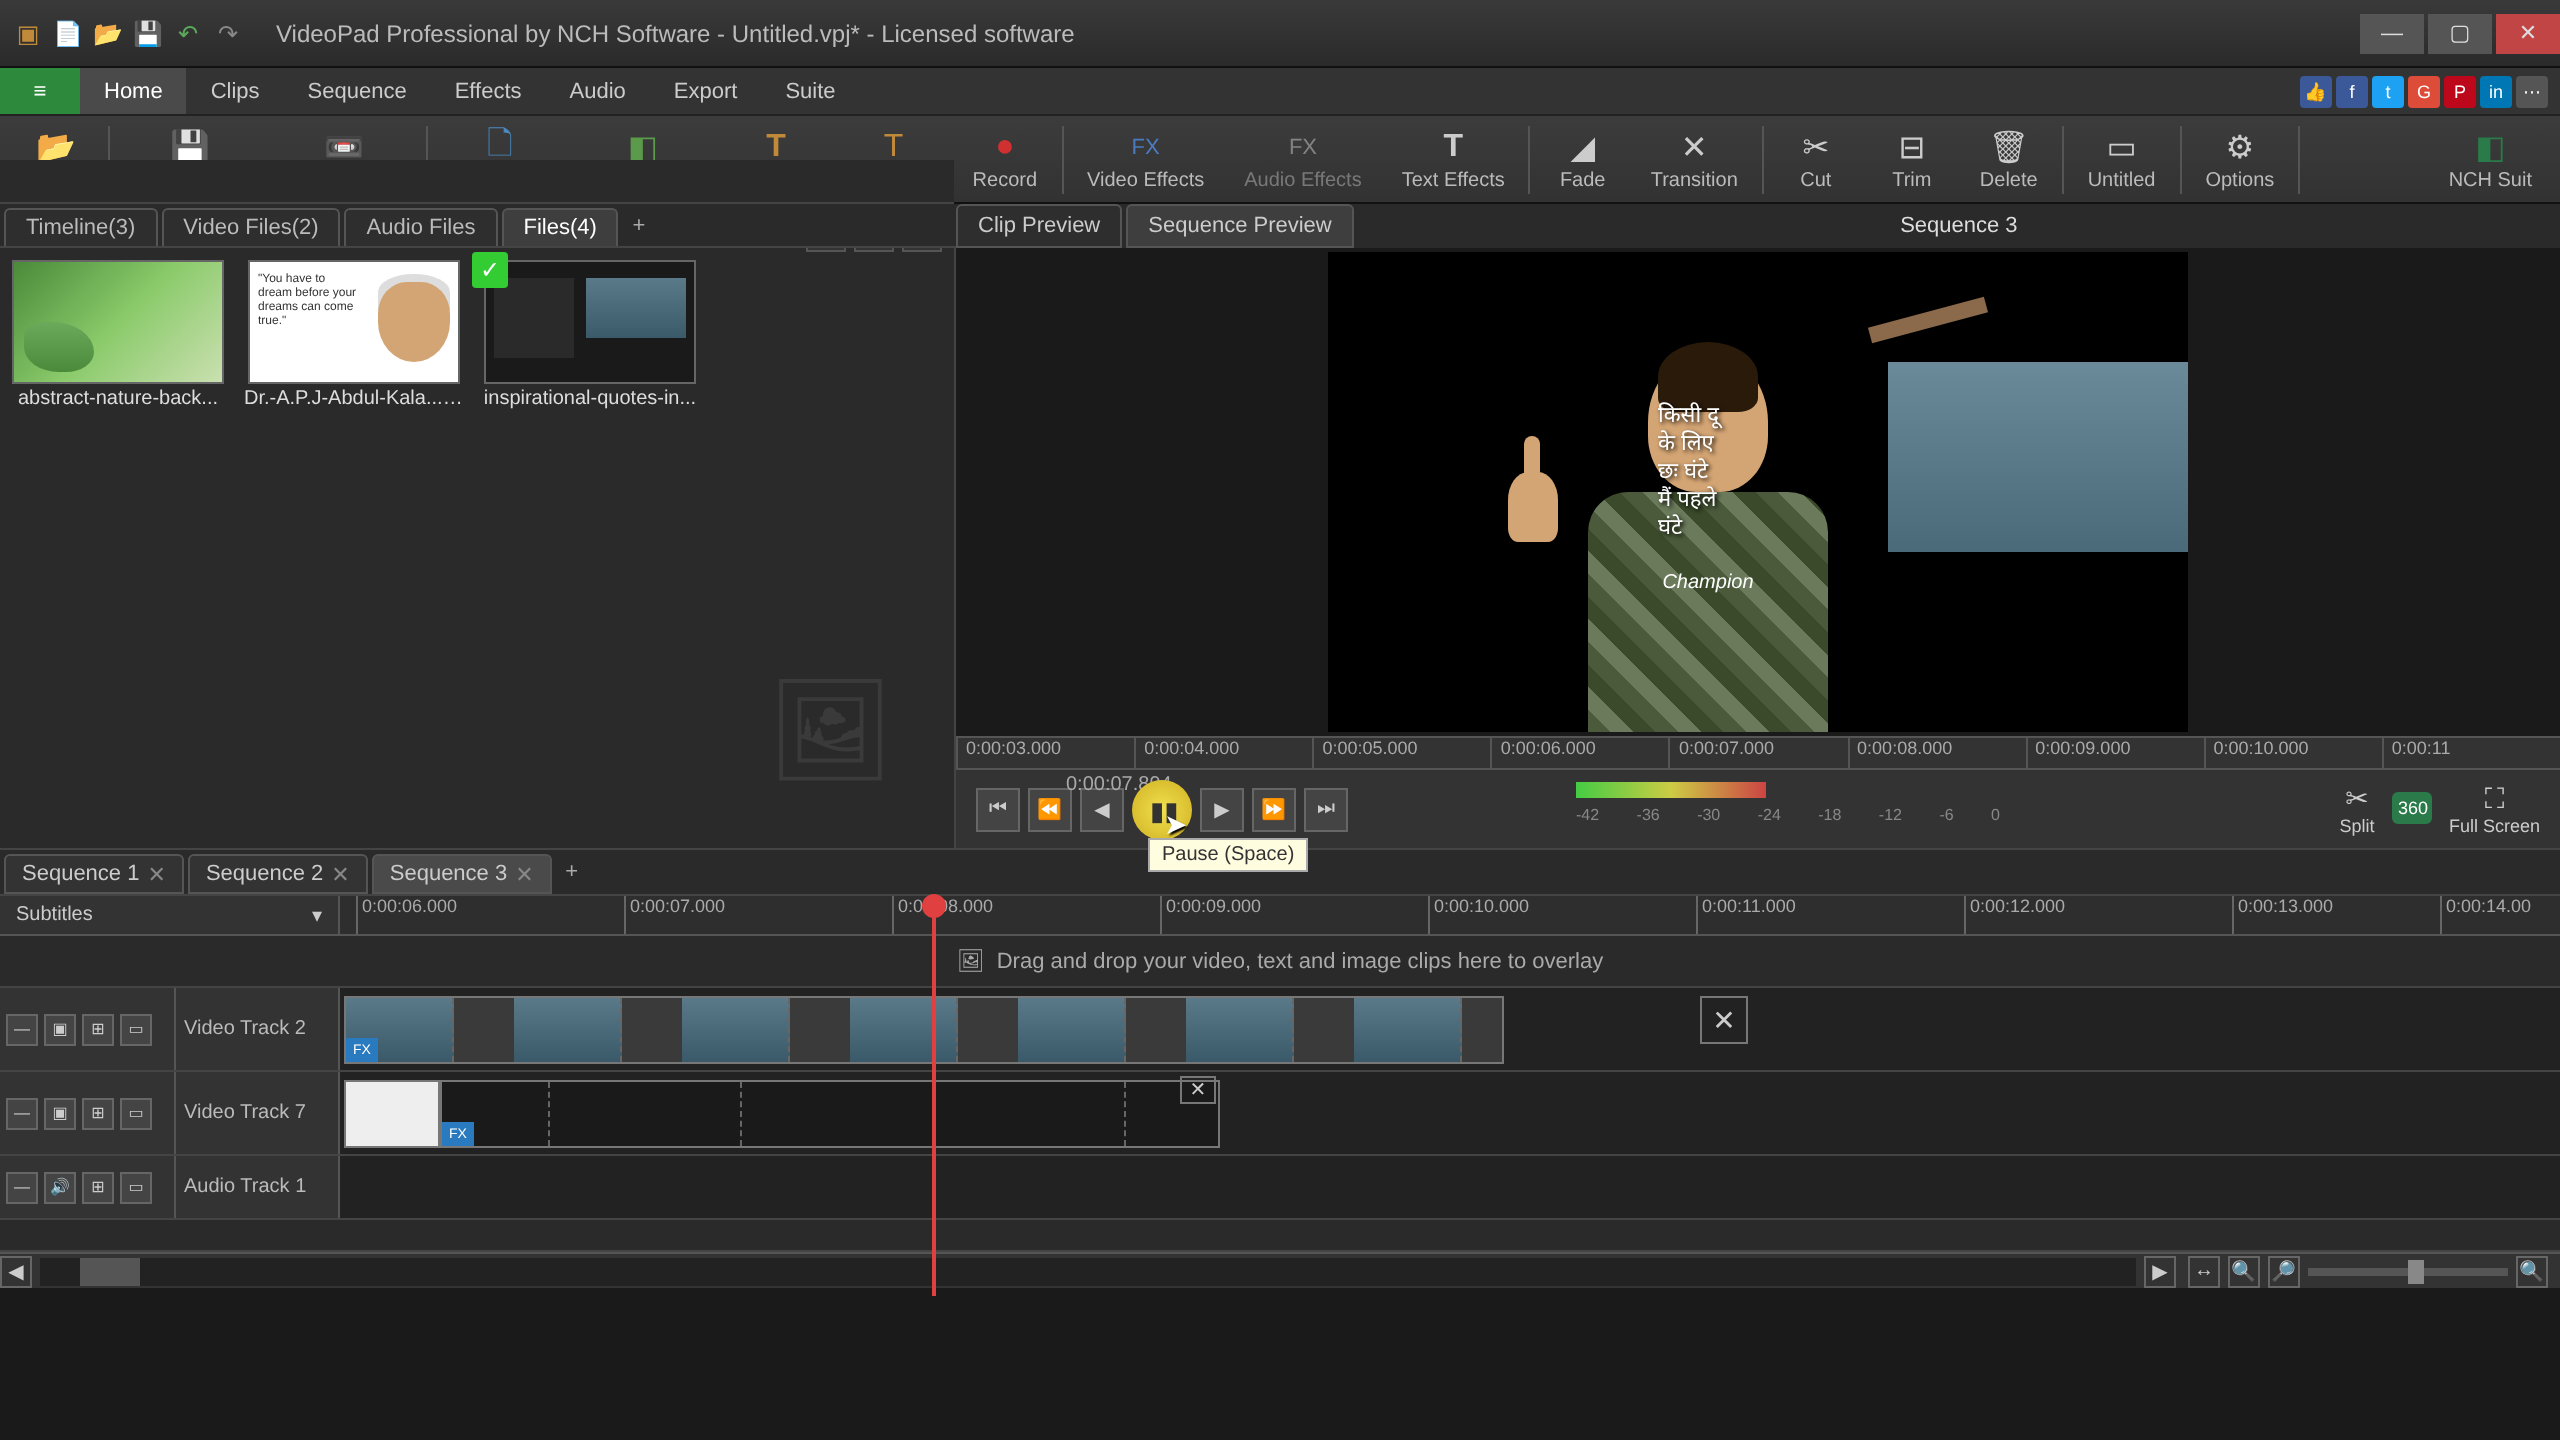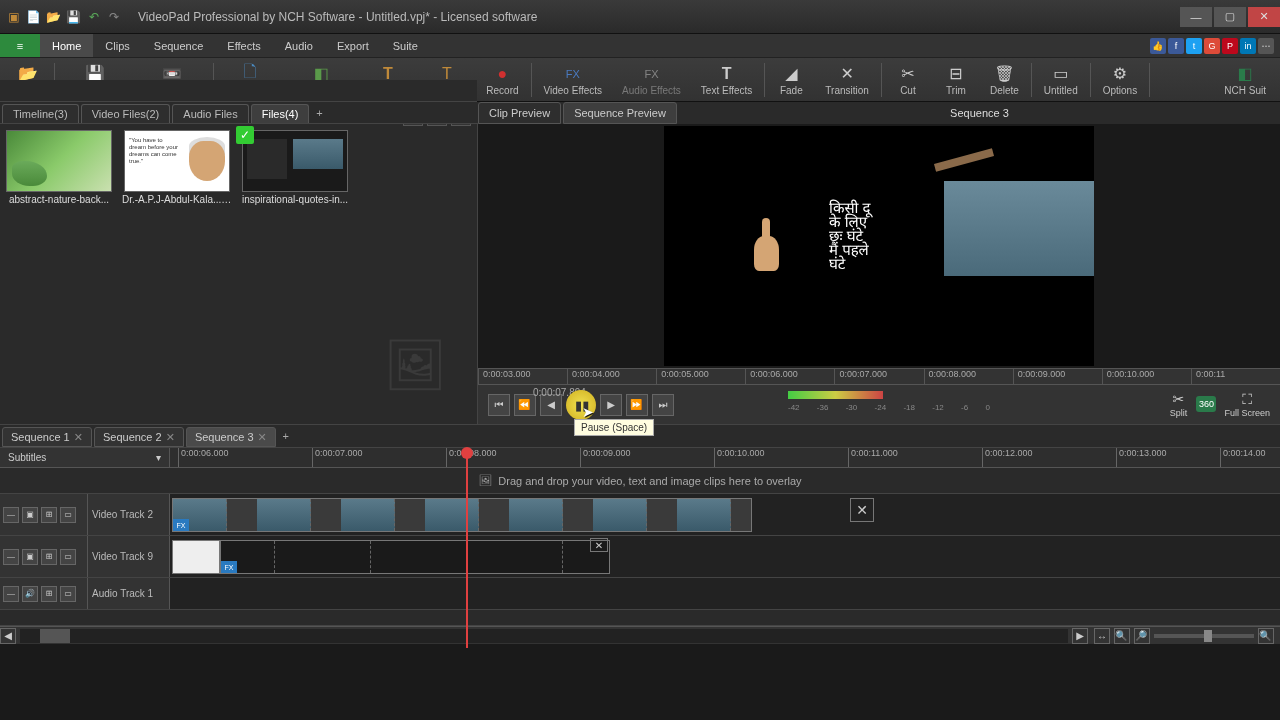--- a/index.html
+++ b/index.html
@@ -57,36 +57,36 @@
 .video-frame { width: 430px; height: 240px; background: #000; position: relative; overflow:hidden;}
 .person { position:absolute; left:100px; top:50px; width:180px; height:190px; }
 .head { width:60px; height:70px; background:#d4a574; border-radius:50% 50% 40% 40%; margin:0 auto; position:relative;}
 .hair { position:absolute; top:-5px; left:5px; right:5px; height:35px; background:#2a1a0a; border-radius:50% 50% 20% 20%;}
 .body-shape { width:120px; height:120px; background:repeating-linear-gradient(45deg,#4a5a3a,#4a5a3a 8px,#6a7a5a 8px,#6a7a5a 16px,#3a4a2a 16px,#3a4a2a 24px); margin:0 auto; border-radius:20px 20px 0 0; position:relative;}
 .logo-txt { position:absolute; top:40px; left:0; right:0; text-align:center; color:#fff; font-size:10px; font-style:italic;}
 .hand { position:absolute; left:90px; top:110px; width:25px; height:35px; background:#d4a574; border-radius:40% 40% 20% 20%;}
 .finger { position:absolute; left:8px; top:-18px; width:8px; height:22px; background:#d4a574; border-radius:4px;}
 .pip { position:absolute; right:0; top:55px; width:150px; height:95px; background:linear-gradient(#6a8a9a,#4a6a7a); }
 .axe { position:absolute; right:100px; top:30px; width:60px; height:8px; background:#8a6a4a; transform:rotate(-15deg);}
-.hindi-text { position:absolute; left:165px; top:75px; color:#fff; font-size:15px; line-height:14px; text-shadow:1px 1px 2px #000;}
+.hindi-text { position:absolute; left:165px; top:75px; color:#fff; font-size:11px; line-height:14px; text-shadow:1px 1px 2px #000;}
 
 
 .prev-ruler { height: 16px; background: #333; display: flex; font-size: 9px; color: #aaa; border-top: 1px solid #555;}
 .pr-tick { flex: 1; padding-left: 4px; border-left: 1px solid #555; }
 
 
 .playback { height: 40px; background: #333; display: flex; align-items: center; padding: 0 10px; border-top: 1px solid #555; gap: 4px; position:relative;}
 .pb-time { font-size: 10px; color: #aaa; position:absolute; left:55px; top:2px;}
 .pb-btn { width: 22px; height: 22px; background: #444; border: 1px solid #666; display: flex; align-items: center; justify-content: center; font-size: 10px; cursor: pointer; }
 .pb-play { width: 30px; height: 30px; background: radial-gradient(#f0e050,#d0b020); border-radius: 50%; position:relative;}
 .tooltip { position: absolute; background: #ffffe0; background:#fffde0; color: #333; border: 1px solid #aaa; padding: 2px 6px; font-size: 10px; top: 34px; left: 96px; white-space:nowrap;}
 .cursor-arrow { position:absolute; top:14px; left:16px; font-size:14px; color:#fff; text-shadow:1px 1px 1px #000;}
 .vu-meter { margin-left: 110px; width: 220px; height: 28px; position: relative; }
 .vu-bar { position: absolute; top: 0; left: 0; width: 95px; height: 8px; background: linear-gradient(to right, #4c4, #cc4, #c44); }
-.vu-scale { position: absolute; top: 12px; left: 0; right: 18px; display: flex; justify-content: space-between; font-size: 8px; color: #888; text-align: right; }
+.vu-scale { position: absolute; top: 12px; left: 0; right: 8px; display: flex; justify-content: space-between; font-size: 8px; color: #888; text-align: right; }
 .pb-right { margin-left: auto; display: flex; gap: 8px; align-items: center; }
 .pb-tool { display: flex; flex-direction: column; align-items: center; font-size: 9px; gap:1px;}
 .pb-tool .ic { width:20px; height:16px; display:flex; align-items:center; justify-content:center; font-size:14px;}
 
 
 .seq-tabs { height: 24px; background: #2a2a2a; display: flex; align-items: stretch; border-top: 1px solid #444; border-bottom: 1px solid #444;}
 .seq-tab { padding: 3px 8px; border: 1px solid #555; background: #333; font-size: 11px; margin: 2px 0 0 2px; display:flex; align-items:center; gap:4px; border-radius:3px 3px 0 0;}
 .seq-tab.active { background: #4a4a4a; }
 .seq-close { color: #888; cursor:pointer;}
 
@@ -299,20 +299,28 @@
   </div>
 
   <div class="preview">
     <div class="prev-tabs">
       <div class="prev-tab">Clip Preview</div>
       <div class="prev-tab active">Sequence Preview</div>
       <div class="prev-title">Sequence 3</div>
     </div>
     <div class="video-area">
       <div class="video-frame">
+        <div class="person">
+          <div class="head">
+              <div class="hair"></div>
+            </div>
+          <div class="body-shape">
+              <div class="logo-txt">Champion</div>
+            </div>
+        </div>
         <div class="hand">
             <div class="finger"></div>
           </div>
         <div class="hindi-text" style="white-space:pre">किसी दू
 के लिए
 छः घंटे
 मैं पहले
 घंटे</div>
         <div class="pip"></div>
         <div class="axe"></div>
@@ -458,21 +466,21 @@
     </div>
   </div>
 
   <div class="track-row">
     <div class="track-ctrl">
       <div class="tc-btn">—</div>
       <div class="tc-btn">▣</div>
       <div class="tc-btn">⊞</div>
       <div class="tc-btn">▭</div>
     </div>
-    <div class="track-name">Video Track 9</div>
+    <div class="track-name">Video Track 7</div>
     <div class="track-content">
       <div class="clip" style="left:2px; width:48px; background:#eee;"></div>
       <div class="clip" style="left:50px; width:390px; background:#1a1a1a;">
         <div class="clip-frame" style="background:#1a1a1a">
             <div class="fx-badge">FX</div>
           </div>
         <div class="clip-frame" style="background:#1a1a1a; margin-left:42px"></div>
         <div class="clip-frame" style="background:#1a1a1a; margin-left:42px"></div>
         <div class="clip-frame" style="background:#1a1a1a; margin-left:42px"></div>
       </div>

